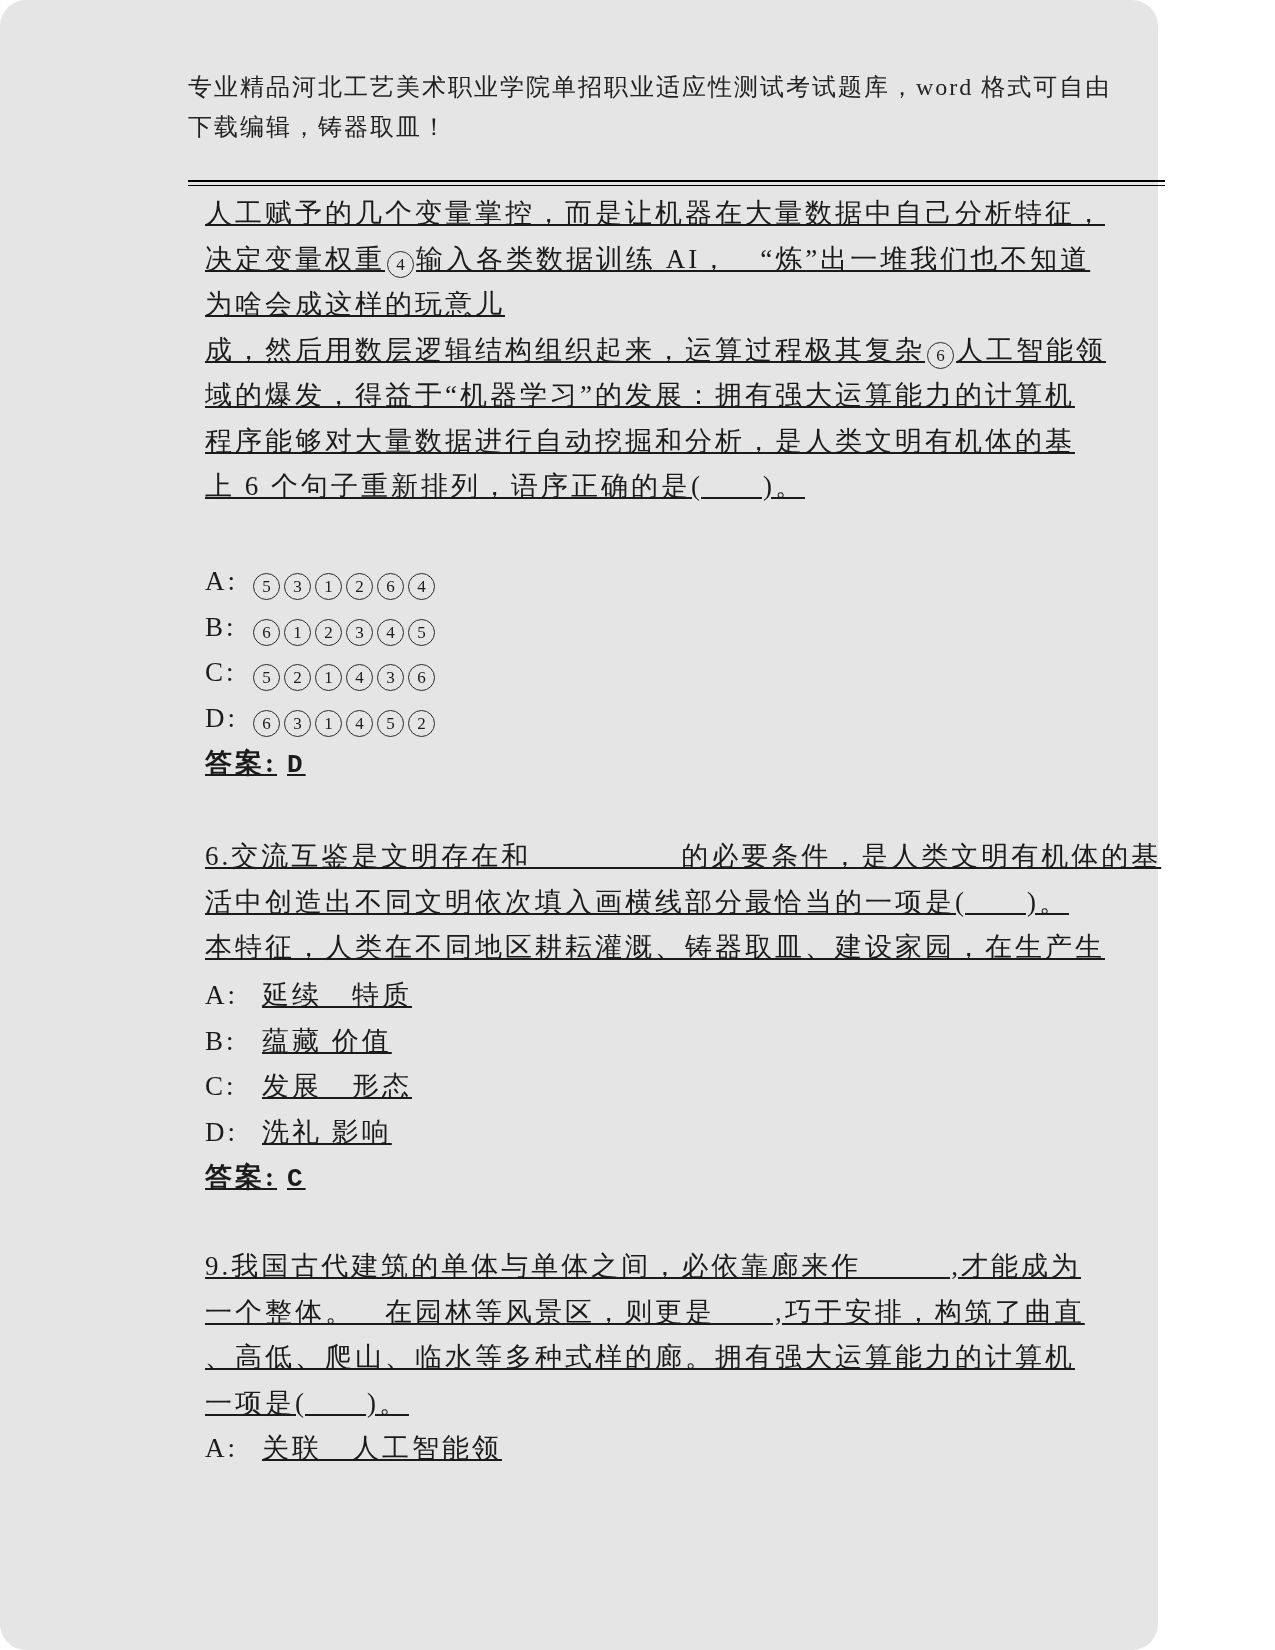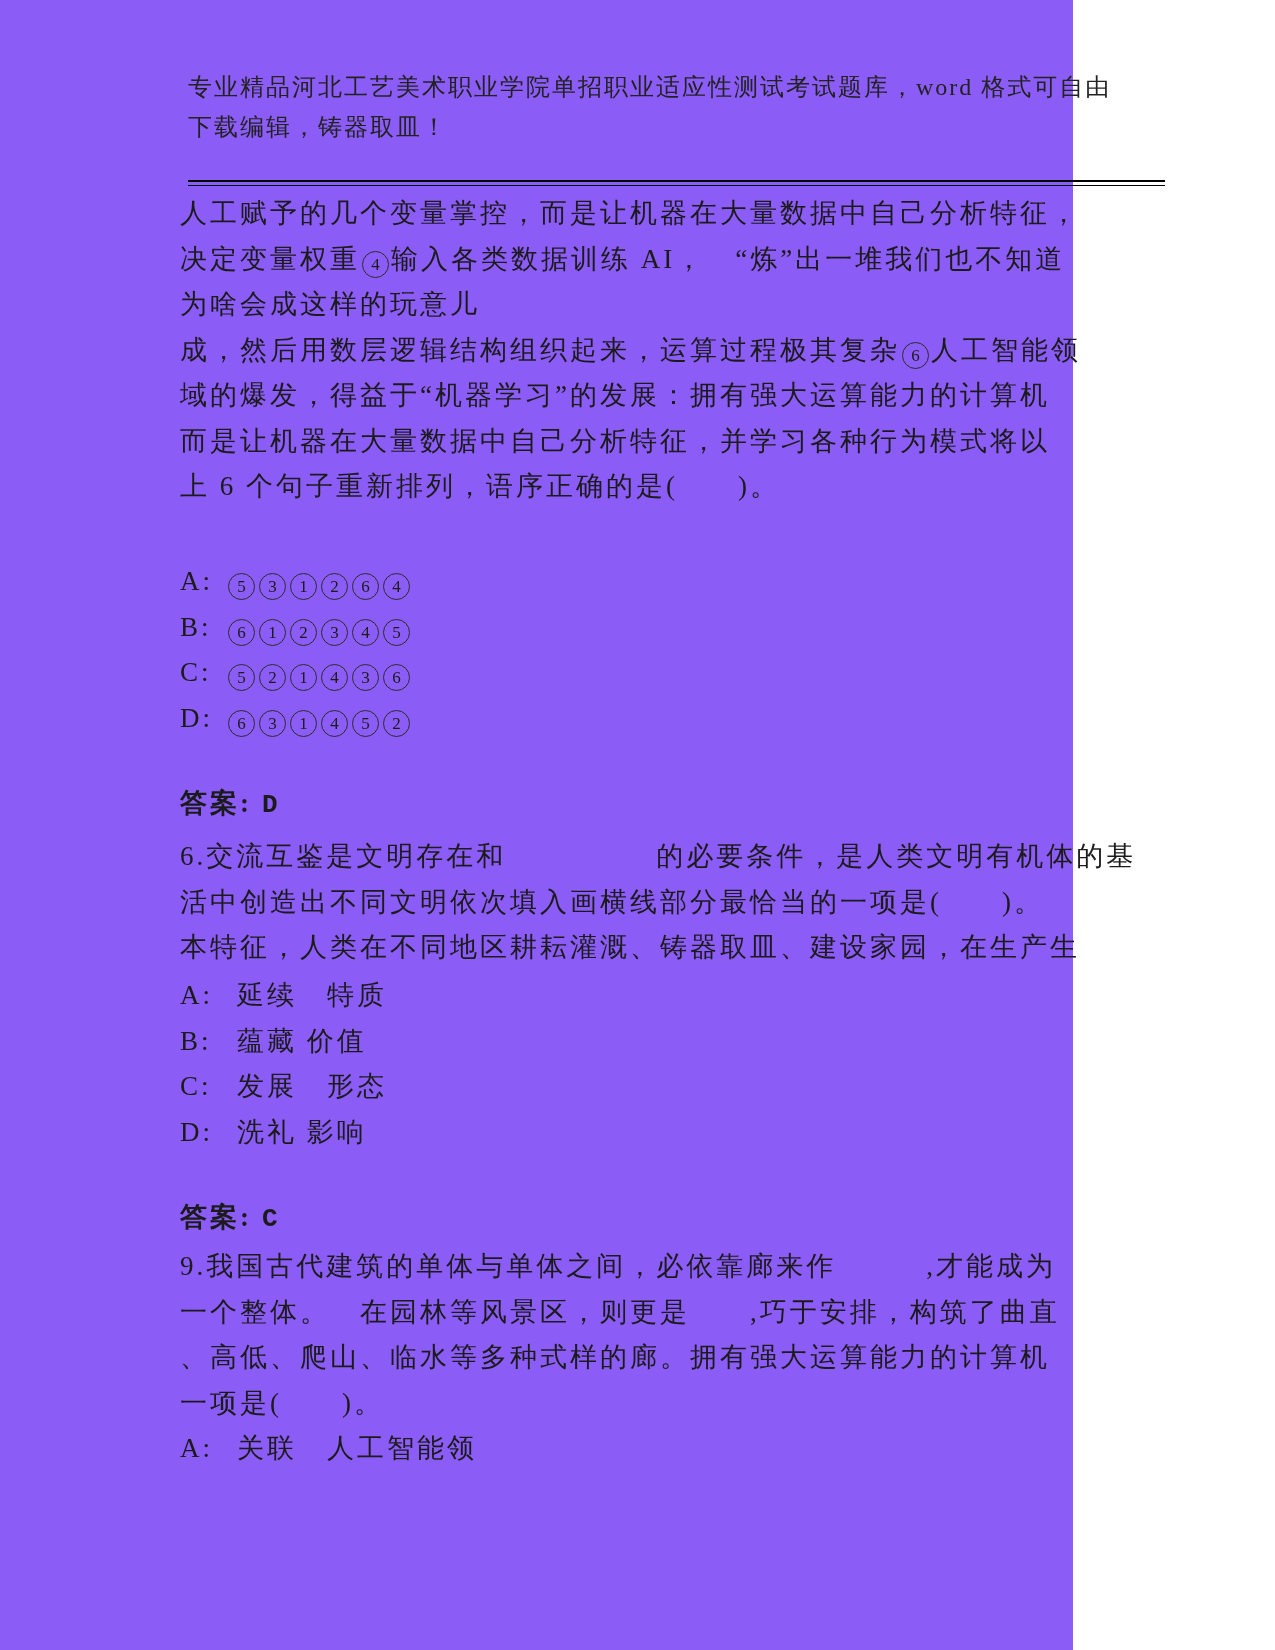--- a/index.html
+++ b/index.html
@@ -3,40 +3,41 @@
 <meta charset="utf-8">
 <style>
   html,body{margin:0;padding:0;}
   body{
     width:1275px;height:1650px;
     background:#ffffff;
     font-family:"Liberation Serif","DejaVu Serif",serif;
     color:#1b1b1b;
     overflow:hidden;
   }
-  .page{position:relative;width:1073px;height:1650px;background:#8b5cf6;}
+  .page{position:relative;width:1158px;height:1650px;background:#e5e5e5;border-radius:26px;}
   .hdr{
     position:absolute;left:188px;top:67px;width:1000px;
     font-size:24px;line-height:40px;letter-spacing:2px;
     color:#222;white-space:nowrap;
   }
   .hdr-rule{
     position:absolute;left:188px;top:180px;width:977px;height:3px;
     border-top:2px solid #000;border-bottom:1px solid #000;
   }
   .block{
-    position:absolute;left:180px;width:1050px;
+    position:absolute;left:205px;width:1050px;
     font-size:27px;line-height:45.5px;letter-spacing:3px;
     white-space:nowrap;
+    text-decoration:underline;
   }
   .tline{white-space:nowrap;}
   .opt-row{white-space:nowrap;}
   .opt-label{display:inline-block;min-width:46px;}
   .wide .opt-label{min-width:57px;}
-  .answer{font-weight:bold;margin-top:40px;}
+  .answer{font-weight:bold;}
   .answer .ans-val{margin-left:10px;font-family:"Liberation Mono","DejaVu Sans Mono",monospace;font-size:26px;}
   .circ{
     display:inline-block;width:25px;height:25px;line-height:25px;
     border:1.5px solid #2b2b2b;border-radius:50%;
     text-align:center;font-size:17px;letter-spacing:0;
     vertical-align:-2px;margin:0 2px;
   }
   
   .q5-lines{top:191px;}
   .q5-opts{top:559px;}
@@ -55,21 +56,21 @@
     <div class="tline">下载编辑，铸器取皿！</div>
   </div>
   <div class="hdr-rule"></div>
 
   <div class="block q5-lines">
     <div class="tline">人工赋予的几个变量掌控，而是让机器在大量数据中自己分析特征，</div>
     <div class="tline">决定变量权重<span class="circ">4</span>输入各类数据训练 AI，　“炼”出一堆我们也不知道</div>
     <div class="tline">为啥会成这样的玩意儿</div>
     <div class="tline">成，然后用数层逻辑结构组织起来，运算过程极其复杂<span class="circ">6</span>人工智能领</div>
     <div class="tline">域的爆发，得益于“机器学习”的发展：拥有强大运算能力的计算机</div>
-    <div class="tline">而是让机器在大量数据中自己分析特征，并学习各种行为模式将以</div>
+    <div class="tline">程序能够对大量数据进行自动挖掘和分析，是人类文明有机体的基</div>
     <div class="tline">上 6 个句子重新排列，语序正确的是(　　)。</div>
   </div>
 
   <div class="block q5-opts">
     <div class="opt-row">
       <span class="opt-label">A:</span><span class="opt-text"><span class="circ">5</span><span class="circ">3</span><span class="circ">1</span><span class="circ">2</span><span class="circ">6</span><span class="circ">4</span></span>
     </div>
     <div class="opt-row">
       <span class="opt-label">B:</span><span class="opt-text"><span class="circ">6</span><span class="circ">1</span><span class="circ">2</span><span class="circ">3</span><span class="circ">4</span><span class="circ">5</span></span>
     </div>

